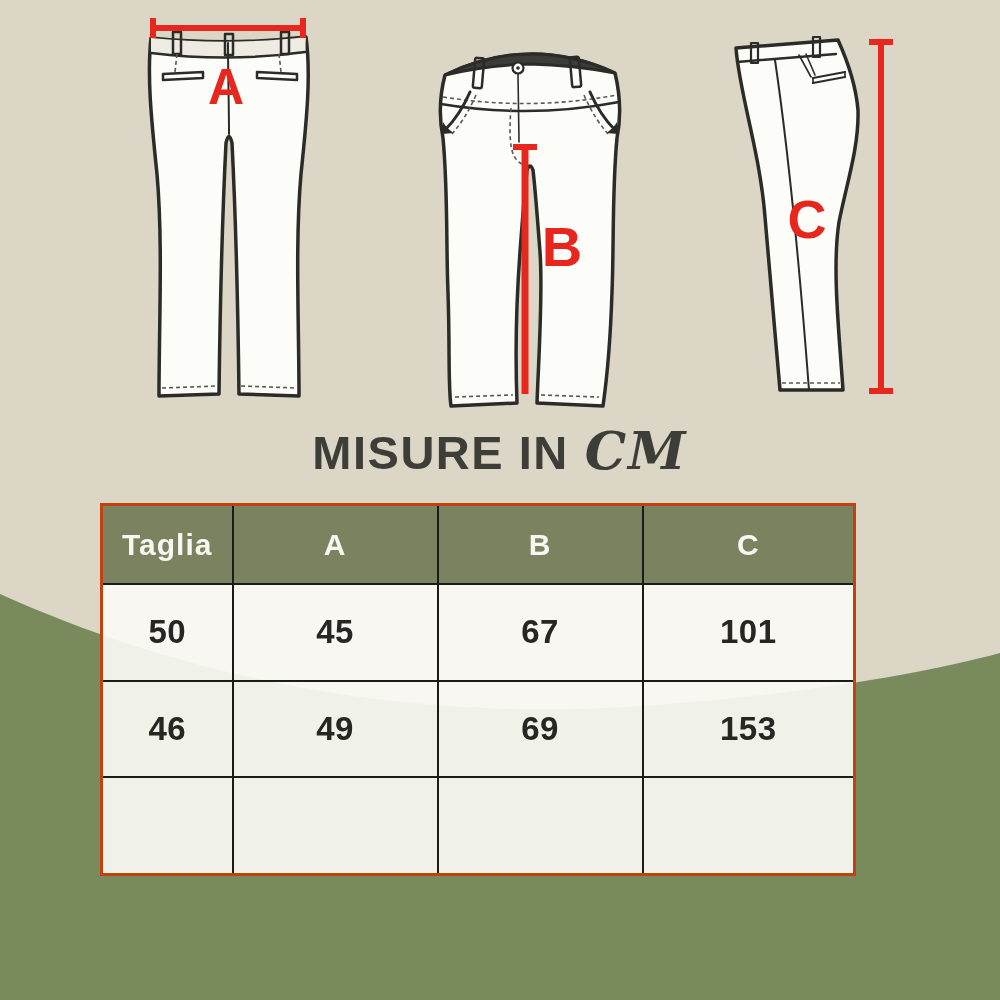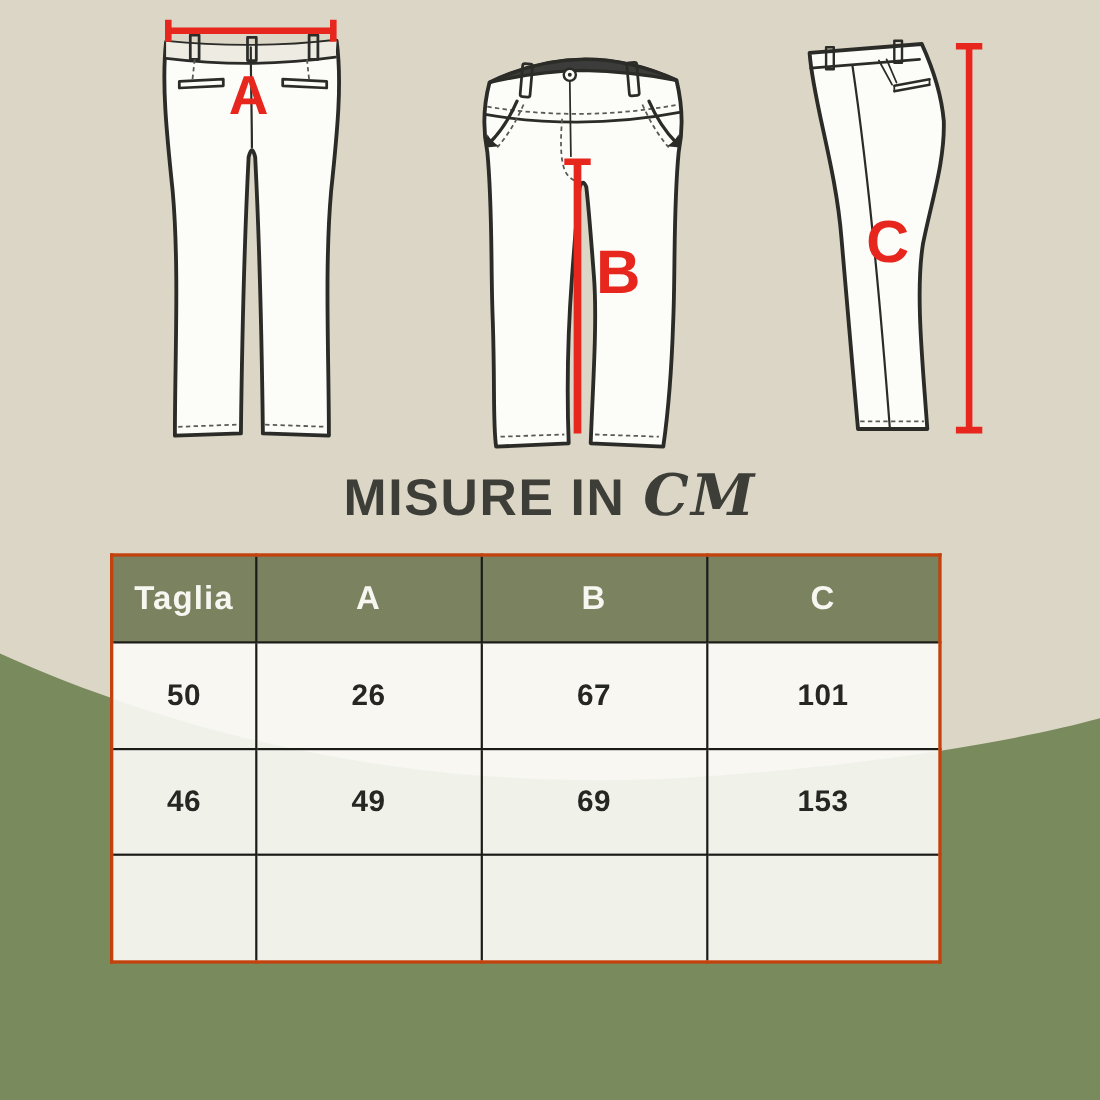--- a/index.html
+++ b/index.html
@@ -40,21 +40,21 @@
   }
   table.size-table th{
     background:#7a8260;
     color:#f7f6f0;
     font-size:30px;font-weight:700;letter-spacing:1px;
     height:77px;
   }
   table.size-table td{
     background:rgba(250,250,245,0.93);
     color:#262622;
-    font-size:27px;font-weight:700;letter-spacing:0.5px;
+    font-size:33px;font-weight:700;letter-spacing:0.5px;
     height:74px;
   }
   .ink{stroke:#2b2b28;stroke-linecap:round;stroke-linejoin:round;fill:none;}
   .pant{fill:#fcfcf9;stroke:#2b2b28;stroke-width:3.5;stroke-linejoin:round;}
   .redline{stroke:#e7261d;stroke-width:6;stroke-linecap:butt;fill:none;}
   .mlabel{
     font-family:"Liberation Sans", sans-serif;
     font-weight:800;fill:#e7261d;text-anchor:middle;
   }
   .dash{stroke:#5a5a54;stroke-width:1.6;stroke-dasharray:4 3;fill:none;}
@@ -172,21 +172,21 @@
       <tr>
         <th>Taglia</th>
         <th>A</th>
         <th>B</th>
         <th>C</th>
       </tr>
     </thead>
     <tbody>
       <tr>
         <td>50</td>
-        <td>26</td>
+        <td>45</td>
         <td>67</td>
         <td>101</td>
       </tr>
       <tr>
         <td>46</td>
         <td>49</td>
         <td>69</td>
         <td>153</td>
       </tr>
       <tr>

